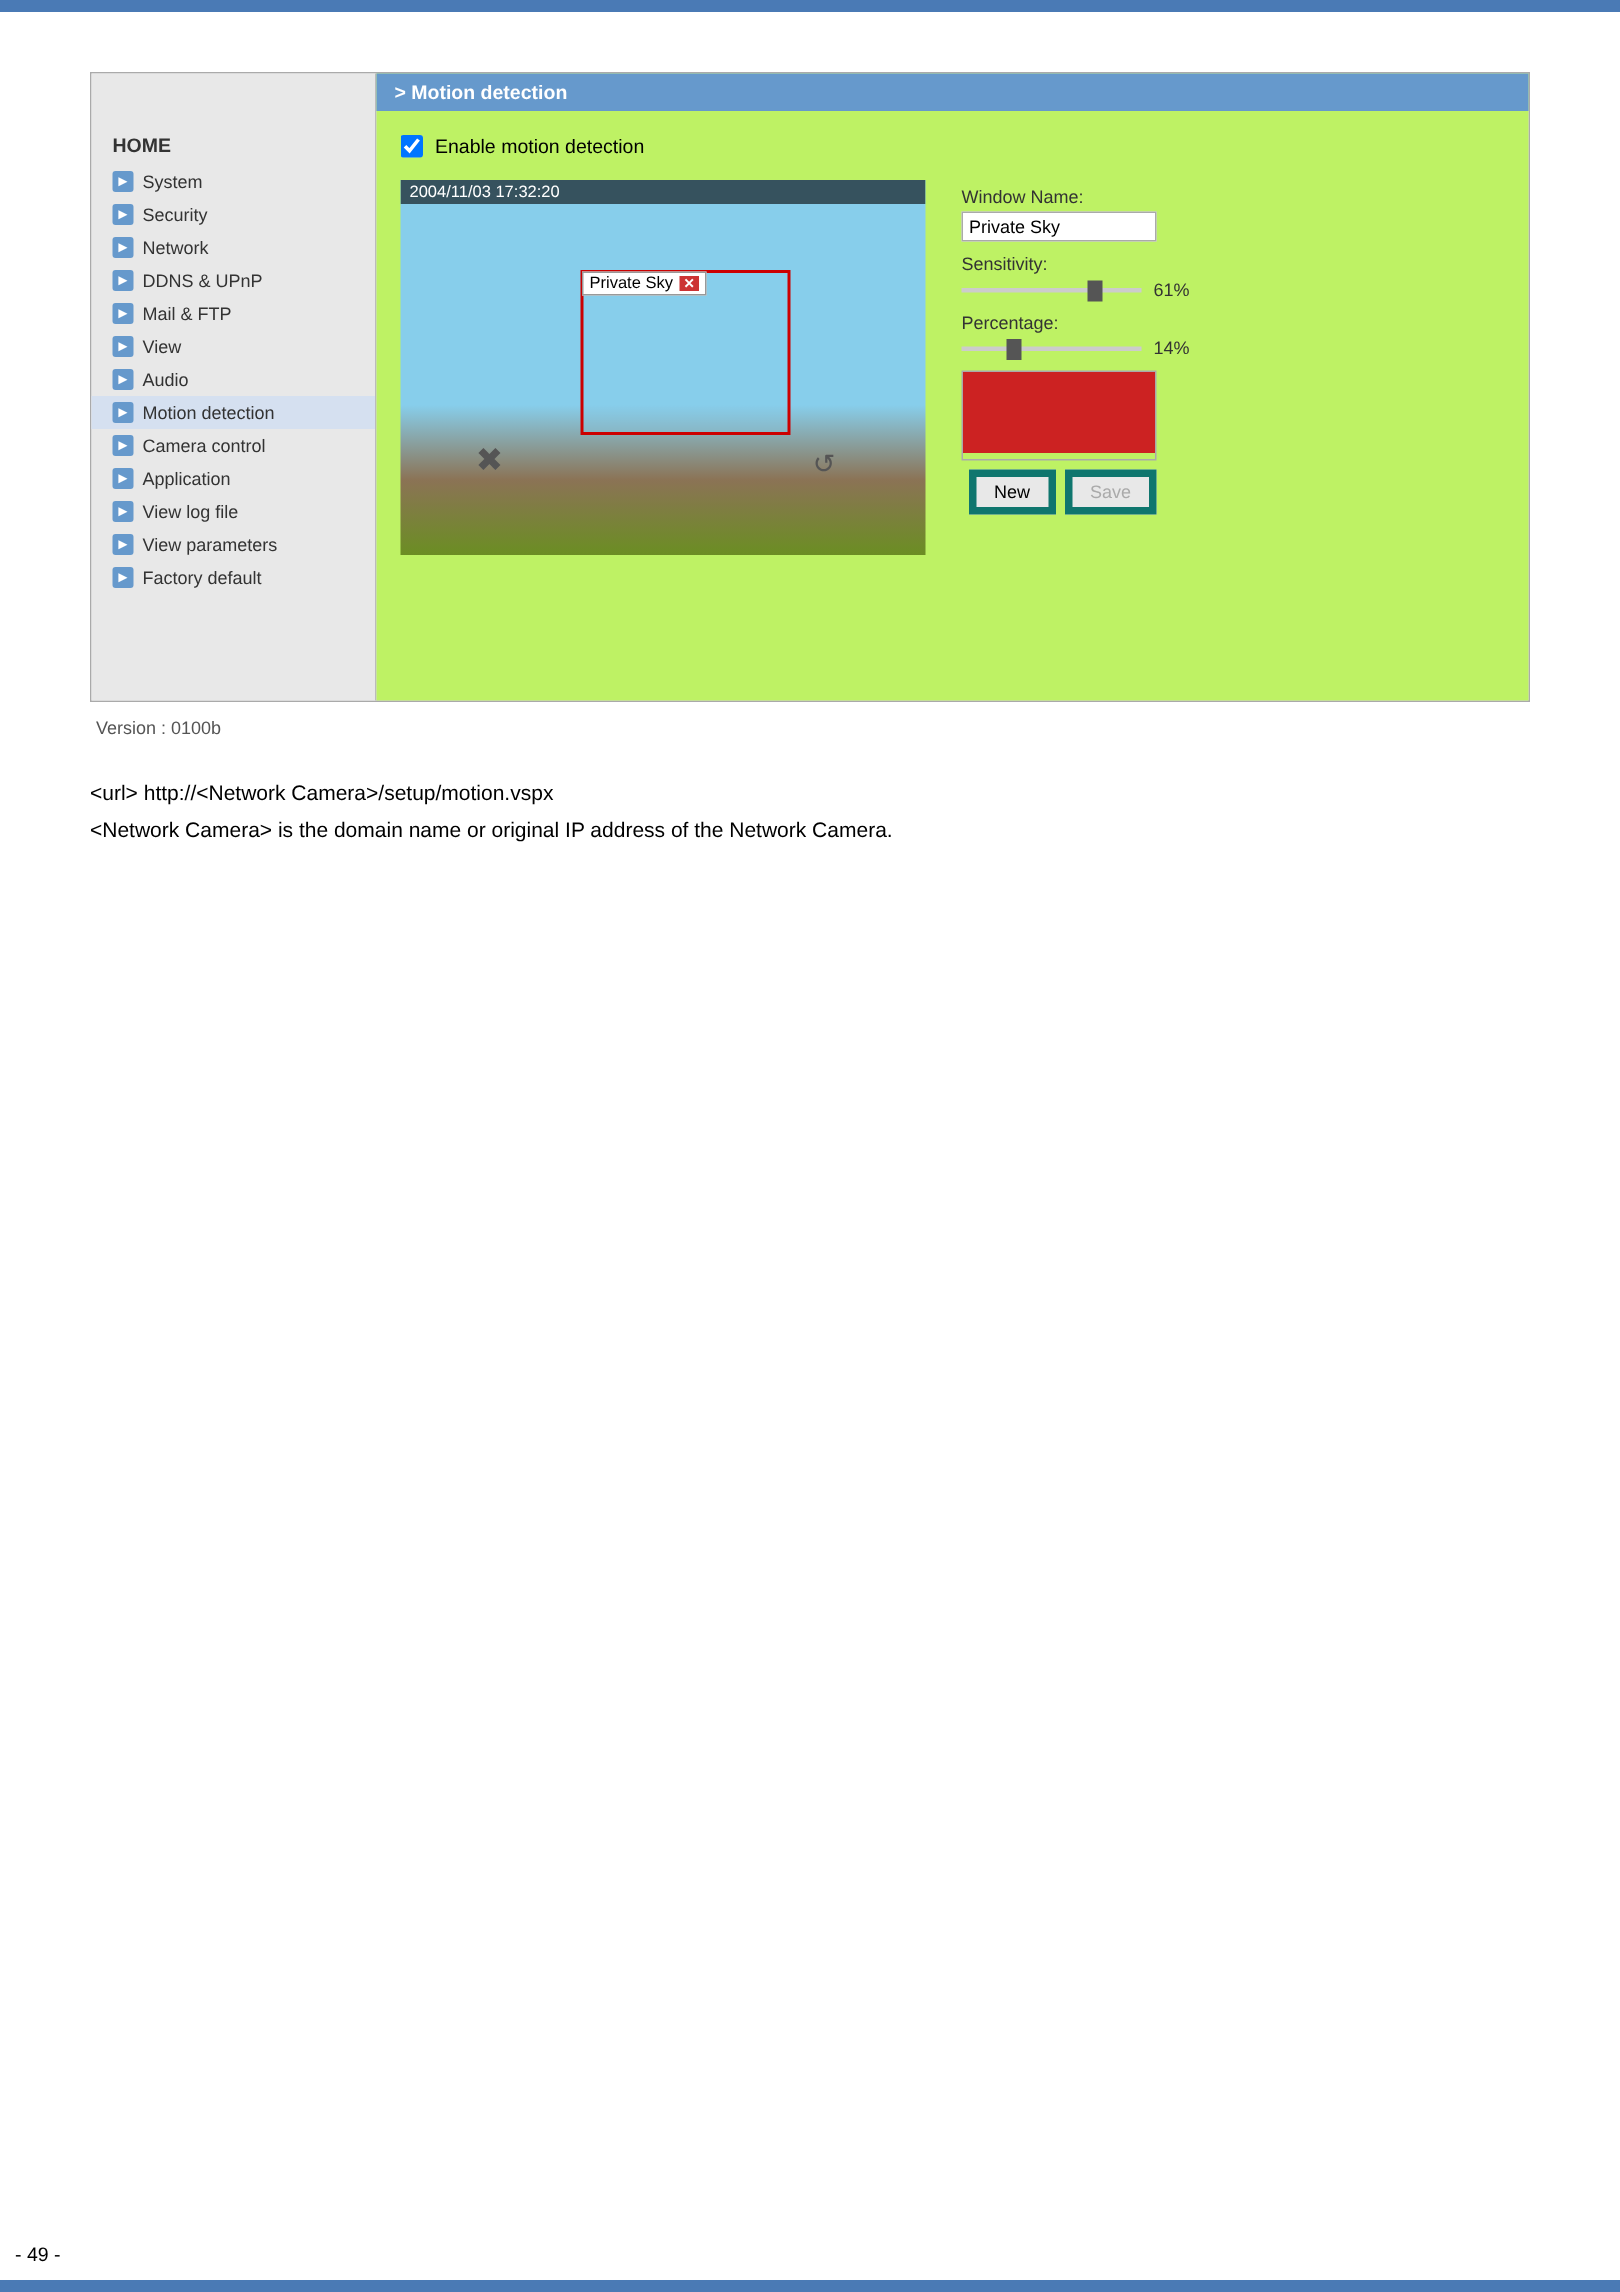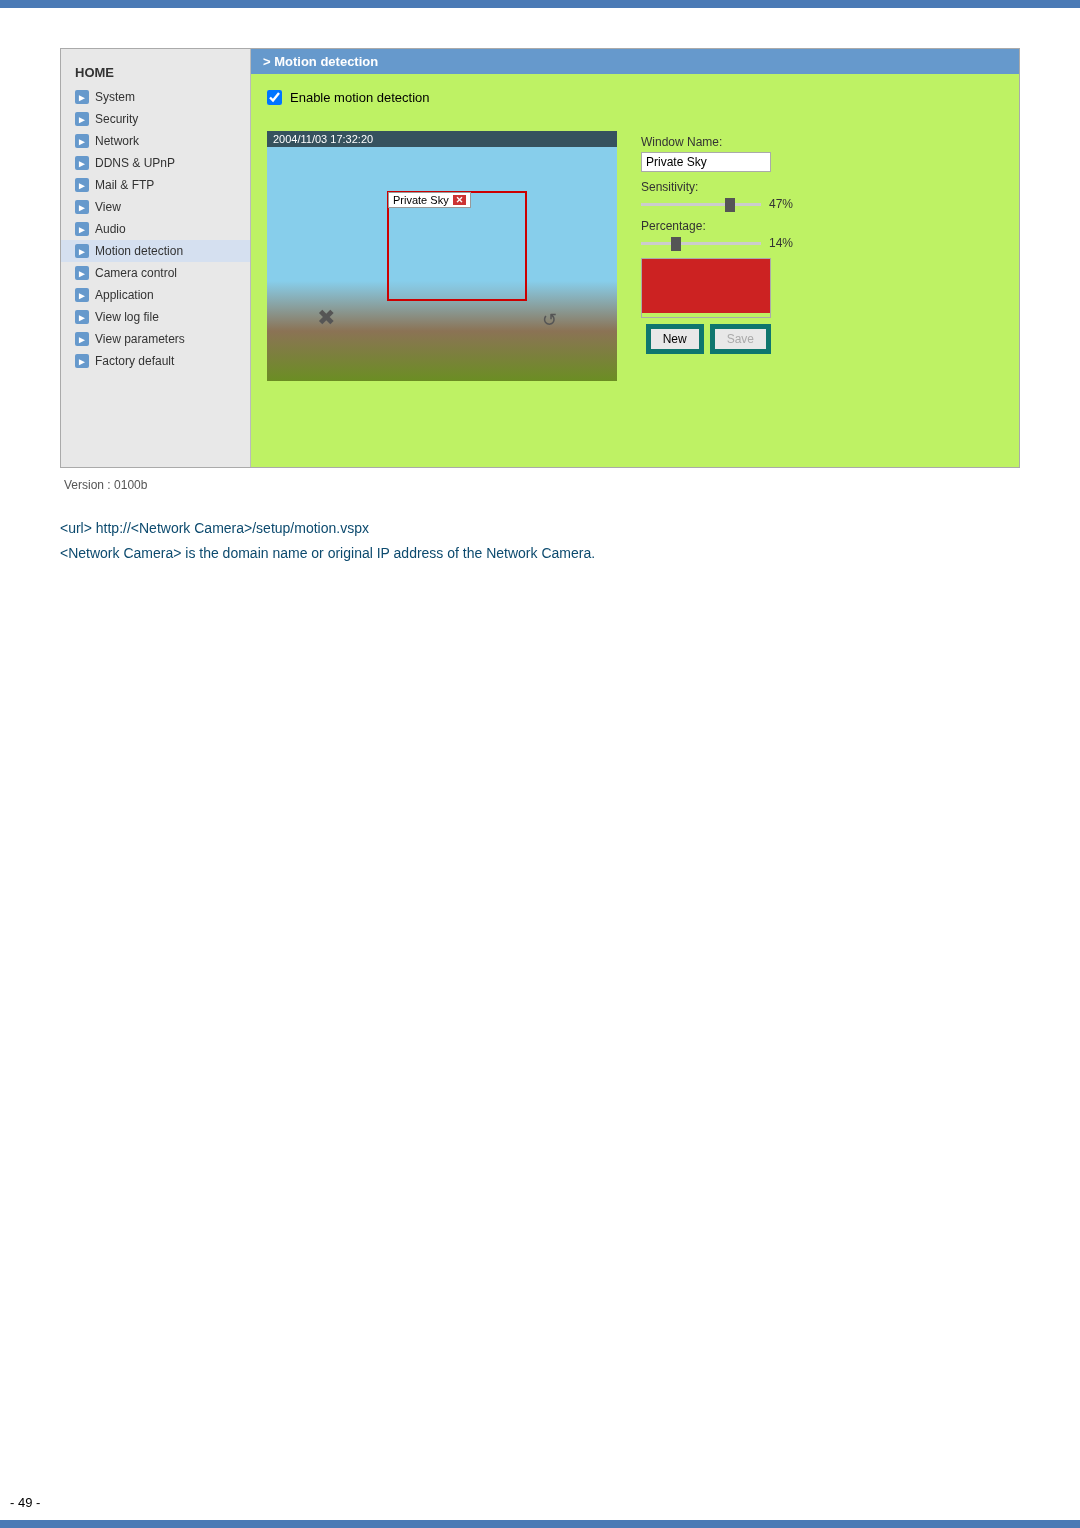--- a/index.html
+++ b/index.html
@@ -45,20 +45,21 @@
       padding: 10px 0;
       border-right: 1px solid #bbb;
       flex-shrink: 0;
     }
 
     .sidebar-home {
       padding: 6px 14px;
       font-weight: bold;
       color: #333;
       font-size: 13px;
+      margin-top: 24px;
     }
 
     .sidebar-item {
       display: flex;
       align-items: center;
       padding: 4px 14px;
       cursor: pointer;
       color: #333;
       font-size: 12px;
     }
@@ -93,21 +94,21 @@
       color: white;
       padding: 5px 12px;
       font-size: 13px;
       font-weight: bold;
     }
 
     .content-body {
       padding: 12px 16px;
       display: flex;
       flex-direction: column;
-      gap: 22px;
+      gap: 11px;
     }
 
     .enable-row {
       display: flex;
       align-items: center;
       gap: 8px;
       padding: 4px 0;
     }
 
     .enable-row input[type="checkbox"] {
@@ -273,21 +274,21 @@
       margin-top: 10px;
       font-size: 12px;
       color: #555;
       padding-left: 4px;
     }
 
     
     .url-notes {
       margin-top: 24px;
       font-size: 14px;
-      color: #0c4a6e;
+      color: #000000;
       line-height: 1.8;
     }
 
     
     .page-footer {
       text-align: left;
       padding: 10px;
       font-size: 13px;
       color: #000000;
     }
@@ -386,21 +387,21 @@
           <div class="settings-panel">
 
             <div class="settings-label">Window Name:</div>
             <input class="settings-input" type="text" value="Private Sky" style="">
 
             <div class="settings-label">Sensitivity:</div>
             <div class="slider-row">
               <div class="slider-track">
                 <div class="slider-thumb" style="left: 70%;"></div>
               </div>
-              <span class="slider-pct">47%</span>
+              <span class="slider-pct">61%</span>
             </div>
 
             <div class="settings-label">Percentage:</div>
             <div class="slider-row">
               <div class="slider-track">
                 <div class="slider-thumb" style="left: 25%;"></div>
               </div>
               <span class="slider-pct">14%</span>
             </div>
 

